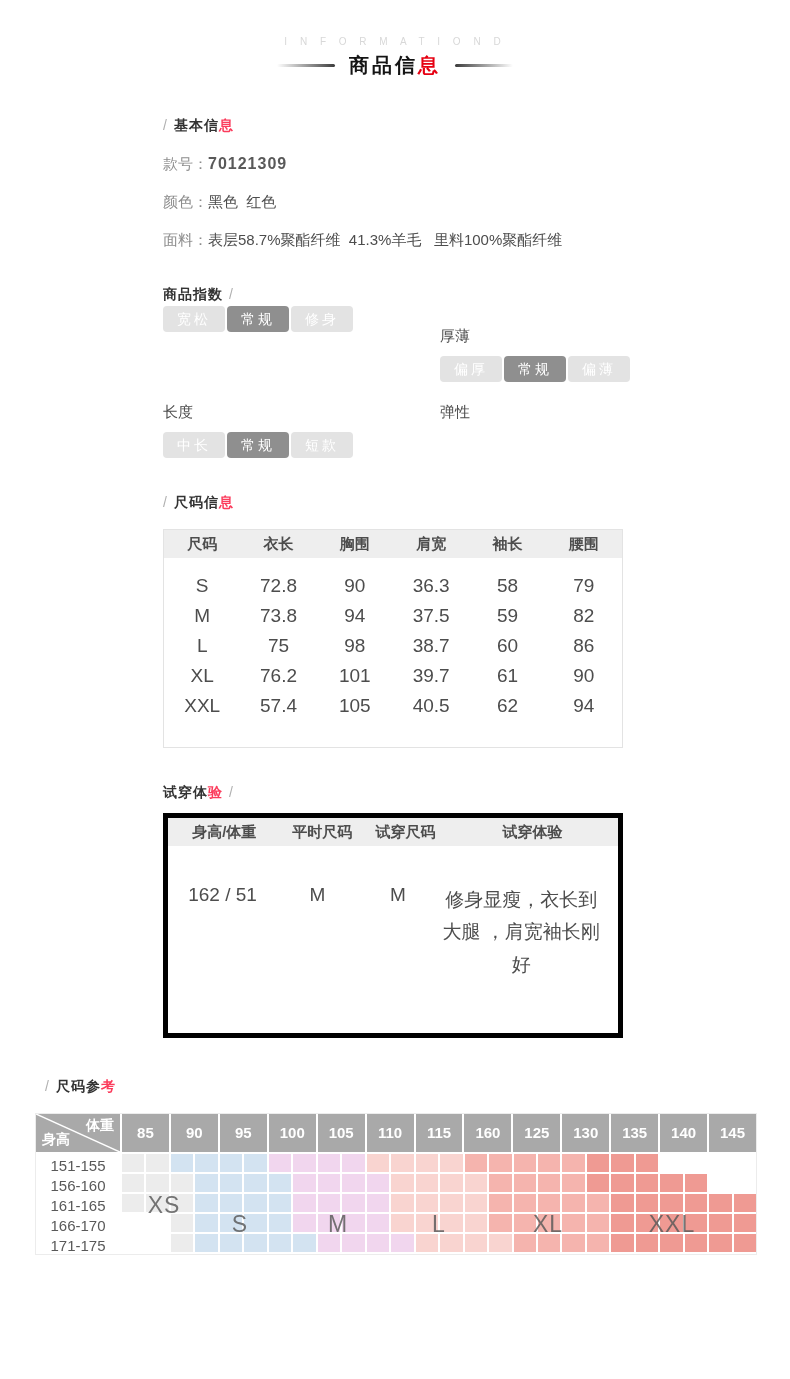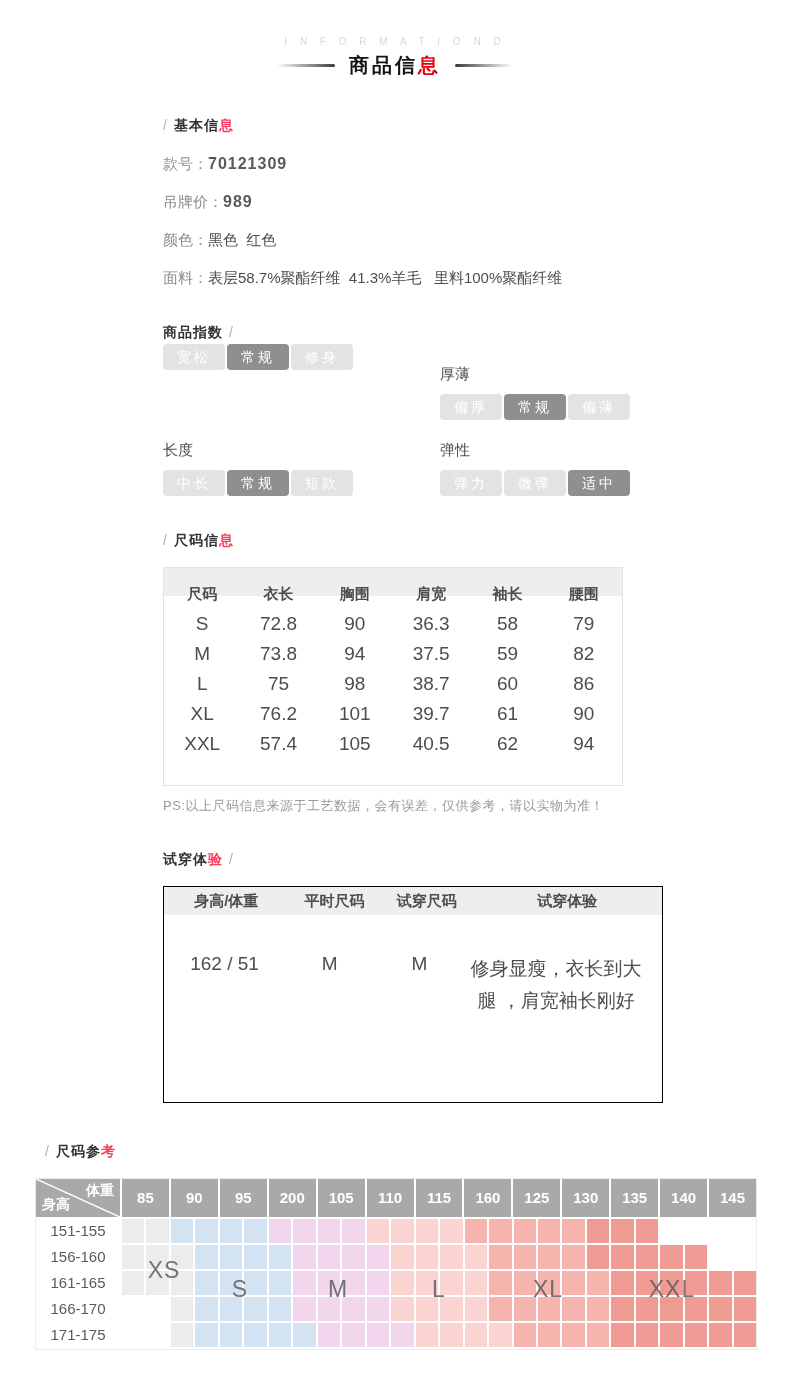--- a/index.html
+++ b/index.html
@@ -37,50 +37,50 @@
   .tags{display:flex;gap:2px;width:190px;}
   .tag{flex:1;height:26px;line-height:26px;text-align:center;color:#fff;
        font-size:14px;letter-spacing:3px;border-radius:4px;background:#e3e3e3;}
   .tag.sel{background:#8f8f8f;}
 
   
   .sec-size{margin-top:36px;}
   .stable{width:460px;border:1px solid #e3e3e3;margin-top:17px;box-sizing:border-box;}
   .thead{display:flex;background:#eee;height:28px;line-height:28px;
          font-size:15px;font-weight:bold;color:#4d4d4d;}
-  .thead>div{flex:1;text-align:center;margin-top:12px;}
+  .thead>div{flex:1;text-align:center;}
   .tbody{padding:13px 0 26px;}
   .trow{display:flex;height:30px;line-height:30px;font-size:19px;color:#4d4d4d;}
   .trow>div{flex:1;text-align:center;}
   .ps{font-size:13px;color:#9a9a9a;margin-top:11px;letter-spacing:.5px;}
 
   
   .sec-fit{margin-top:36px;}
-  .ftable{width:500px;border:1px solid #000000;margin-top:17px;box-sizing:border-box;}
+  .ftable{width:460px;border:5px solid #000000;margin-top:11px;box-sizing:border-box;}
   .fc1{width:25%;} .fc2{width:18.5%;} .fc3{width:18.5%;} .fc4{width:38%;}
   .fthead{display:flex;background:#eee;height:28px;line-height:28px;font-size:15px;font-weight:bold;color:#4d4d4d;}
   .fthead>div{text-align:center;}
   .fbody{display:flex;height:187px;padding-top:24px;box-sizing:border-box;}
   .fbody .cell{text-align:center;font-size:19px;color:#4d4d4d;padding-top:14px;}
   .exp{font-size:15px;color:#595959;line-height:1.7;text-align:left;padding:0 14px 0 0;}
 
   
   .refsec{margin-top:40px;}
   .ref-title{padding-left:45px;}
   .chart{width:720px;margin-left:35px;margin-top:17px;border:1px solid #ececec;box-sizing:content-box;}
   .chart-header{display:flex;height:38px;}
   .corner{width:84px;position:relative;background:#a9a9a9;margin-right:2px;flex:none;}
   .corner svg{position:absolute;left:0;top:0;}
   .c-top{position:absolute;right:6px;top:3px;color:#fff;font-size:14px;font-weight:bold;}
   .c-bot{position:absolute;left:6px;bottom:3px;color:#fff;font-size:14px;font-weight:bold;}
   .wcell{flex:1;margin-right:2px;background:#a9a9a9;color:#fff;font-size:15px;
          font-weight:bold;text-align:center;line-height:38px;}
   .wcell:last-child,.ccell:last-child{margin-right:0;}
   .chart-body{position:relative;padding-top:2px;}
-  .crow{display:flex;height:24px;margin-bottom:2px;}
+  .crow{display:flex;height:18px;margin-bottom:2px;}
   .crow:last-child{margin-bottom:0;}
   .hlabel{width:84px;flex:none;margin-right:2px;font-size:15px;color:#595959;
           text-align:center;line-height:24px;background:#fff;}
   .ccell{flex:1;margin-right:2px;}
   .szlabel{position:absolute;font-size:23px;color:rgba(88,88,88,.82);
            transform:translate(-50%,-50%);letter-spacing:1px;}
 </style>
 </head>
 <body>
 
@@ -98,24 +98,20 @@
   <div class="content">
 
     <div class="sec-basic">
       <div class="sec-title"><span class="slash">/</span><span>基本信</span><span class="pink">息</span></div>
       <div class="info-rows">
           <div class="info-row">
             <span class="info-label">款号：</span>
             <span class="info-value bold">70121309</span>
           </div>
           <div class="info-row">
-            <span class="info-label">吊牌价：</span>
-            <span class="info-value bold">989</span>
-          </div>
-          <div class="info-row">
             <span class="info-label">颜色：</span>
             <span class="info-value">黑色  红色</span>
           </div>
           <div class="info-row">
             <span class="info-label">面料：</span>
             <span class="info-value">表层58.7%聚酯纤维  41.3%羊毛   里料100%聚酯纤维</span>
           </div>
         </div>
     </div>
 
@@ -140,25 +136,20 @@
           <div>
             <div class="grp-label">长度</div>
             <div class="tags">
               <span class="tag">中长</span>
               <span class="tag sel">常规</span>
               <span class="tag">短款</span>
             </div>
           </div>
           <div>
             <div class="grp-label">弹性</div>
-            <div class="tags">
-              <span class="tag">弹力</span>
-              <span class="tag">微弹</span>
-              <span class="tag sel">适中</span>
-            </div>
           </div>
         </div>
     </div>
 
     <div class="sec-size">
       <div class="sec-title"><span class="slash">/</span><span>尺码信</span><span class="pink">息</span></div>
       <div class="stable">
         <div class="thead">
             <div>尺码</div>
             <div>衣长</div>
@@ -203,21 +194,20 @@
             <div class="trow">
               <div>XXL</div>
               <div>57.4</div>
               <div>105</div>
               <div>40.5</div>
               <div>62</div>
               <div>94</div>
             </div>
           </div>
       </div>
-      <div class="ps">PS:以上尺码信息来源于工艺数据，会有误差，仅供参考，请以实物为准！</div>
     </div>
 
     <div class="sec-fit">
       <div class="sec-title"><span>试穿体</span><span class="pink">验</span><span class="slash after">/</span></div>
       <div class="ftable">
         <div class="fthead">
           <div class="fc1">身高/体重</div>
           <div class="fc2">平时尺码</div>
           <div class="fc3">试穿尺码</div>
           <div class="fc4">试穿体验</div>
@@ -240,21 +230,21 @@
           <svg width="84" height="38">
               <line x1="0" y1="0" x2="84" y2="38" stroke="#ffffff" stroke-width="1.5"></line>
             </svg>
           <span class="c-top">体重</span>
           <span class="c-bot">身高</span>
         </div>
         <div style="display:flex;flex:1">
             <div class="wcell">85</div>
             <div class="wcell">90</div>
             <div class="wcell">95</div>
-            <div class="wcell">200</div>
+            <div class="wcell">100</div>
             <div class="wcell">105</div>
             <div class="wcell">110</div>
             <div class="wcell">115</div>
             <div class="wcell">160</div>
             <div class="wcell">125</div>
             <div class="wcell">130</div>
             <div class="wcell">135</div>
             <div class="wcell">140</div>
             <div class="wcell">145</div>
           </div>

